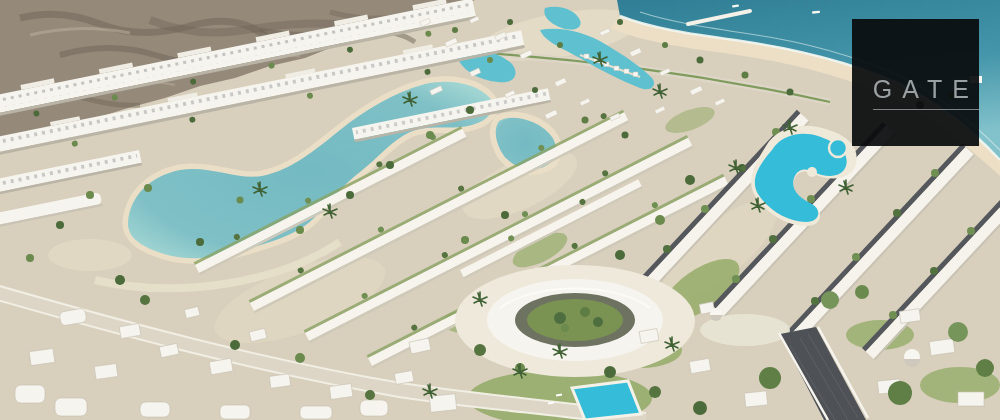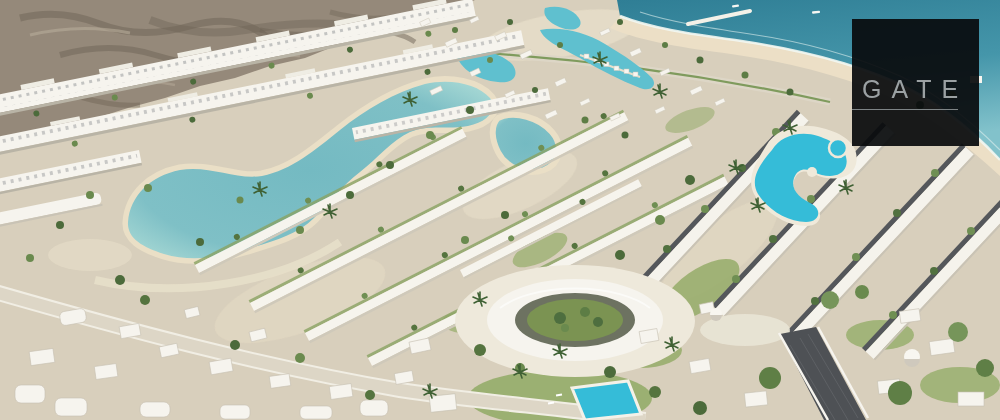--- a/index.html
+++ b/index.html
@@ -4,21 +4,21 @@
 <style>
   html,body{margin:0;padding:0;background:#222;}
   .canvas{
     position:relative;width:1000px;height:420px;overflow:hidden;
     background:#d8cfbc;font-family:"Liberation Sans",sans-serif;
   }
   .canvas svg{position:absolute;inset:0;display:block;}
   .logo{
     position:absolute;left:852px;top:19px;width:127px;height:127px;
     background:rgba(9,11,13,0.93);
-    display:flex;flex-direction:column;align-items:flex-start;justify-content:center;
+    display:flex;flex-direction:column;align-items:flex-end;justify-content:center;
     padding-top:22px;box-sizing:border-box;
   }
   .logo-text{
     color:#9ba1a3;font-size:25px;font-weight:400;
     letter-spacing:10px;padding-left:10px;line-height:1;
     font-family:"Liberation Sans",sans-serif;
   }
   .logo-underline{width:106px;height:1px;background:#7e8486;margin-top:7px;}
 </style>
 </head>

